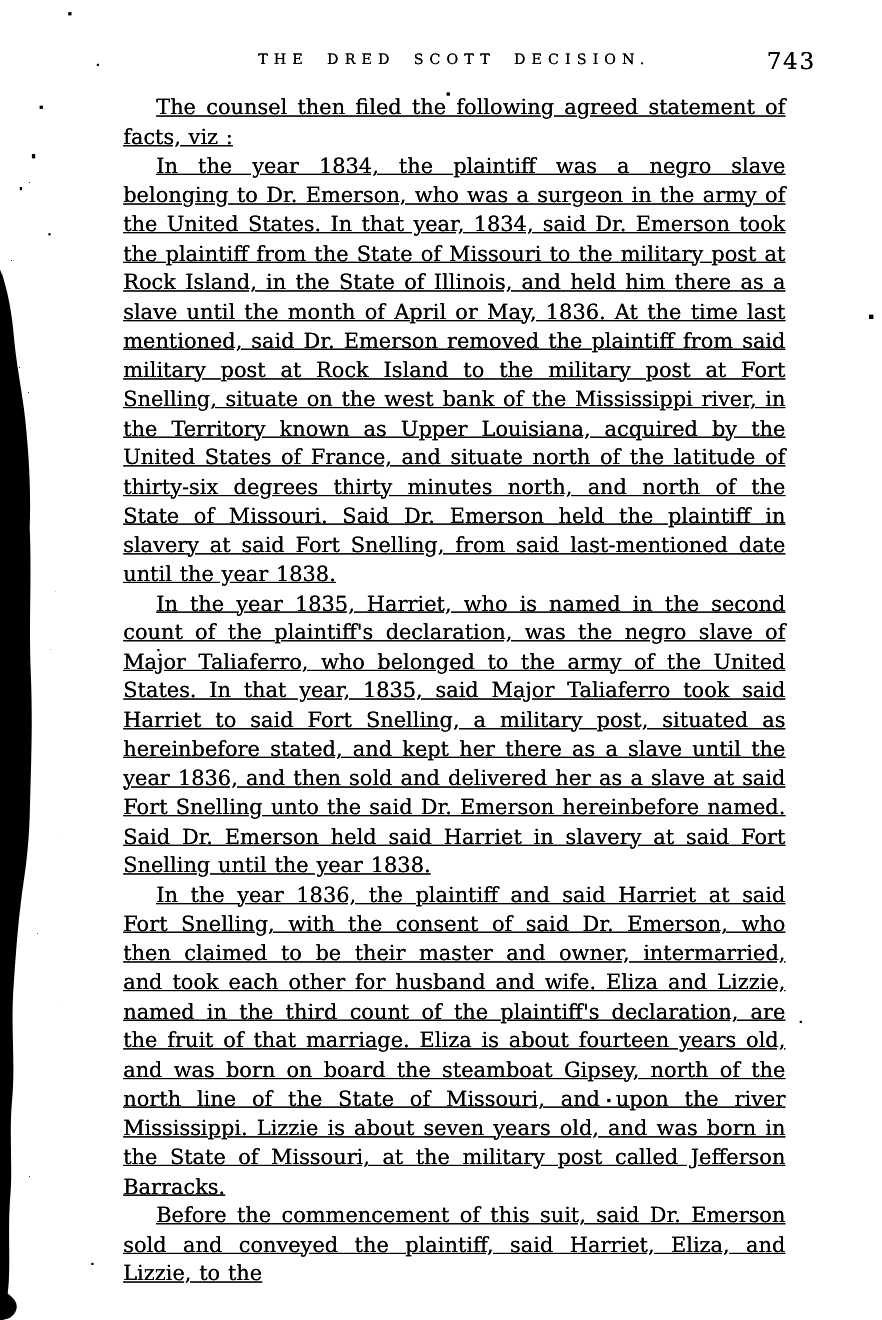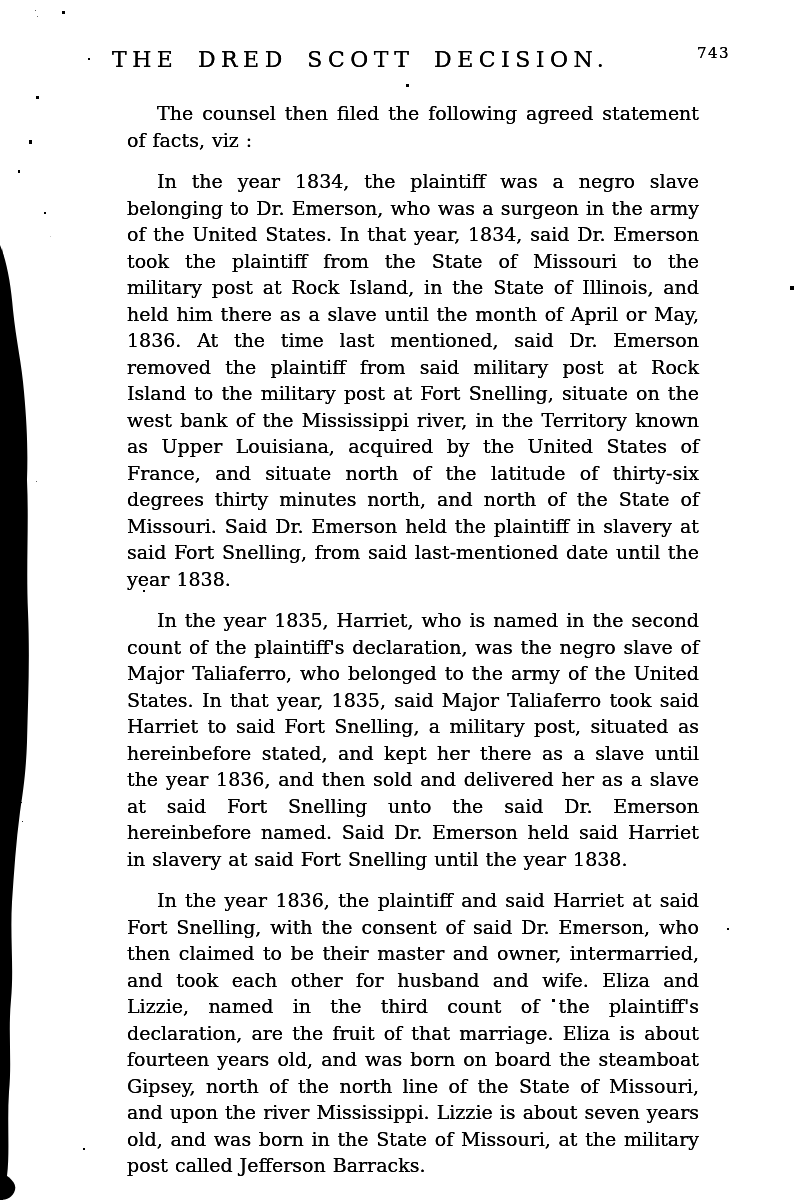--- a/index.html
+++ b/index.html
@@ -14,49 +14,51 @@
     background: #ffffff;
     overflow: hidden;
     font-family: "DejaVu Serif", serif;
     color: #000000;
   }
   .running-header-title {
     position: absolute;
     top: 47px;
     left: 112px;
     width: 602px;
-    font-size: 22px;
+    text-align: center;
+    font-size: 13px;
     letter-spacing: 5.5px;
     word-spacing: 7px;
     white-space: nowrap;
     text-shadow: 0 0 0.6px #000;
   }
   .page-number {
     position: absolute;
     top: 44px;
     left: 697px;
-    font-size: 15px;
+    font-size: 21px;
     letter-spacing: 1.5px;
     text-shadow: 0 0 0.6px #000;
   }
   .body-text {
     position: absolute;
     top: 85px;
     left: 112px;
     width: 602px;
     font-size: 19px;
     line-height: 26.5px;
     text-align: justify;
     text-shadow: 0 0 0.55px #000;
   }
   .body-text p {
-    margin: 15px;
+    margin: 0;
     padding: 0;
     text-indent: 30px;
     word-spacing: 1px;
+    text-decoration: underline;
   }
   
   .binding-artifact {
     position: absolute;
     top: 0;
     left: 0;
     width: 58px;
     height: 1200px;
     pointer-events: none;
   }

